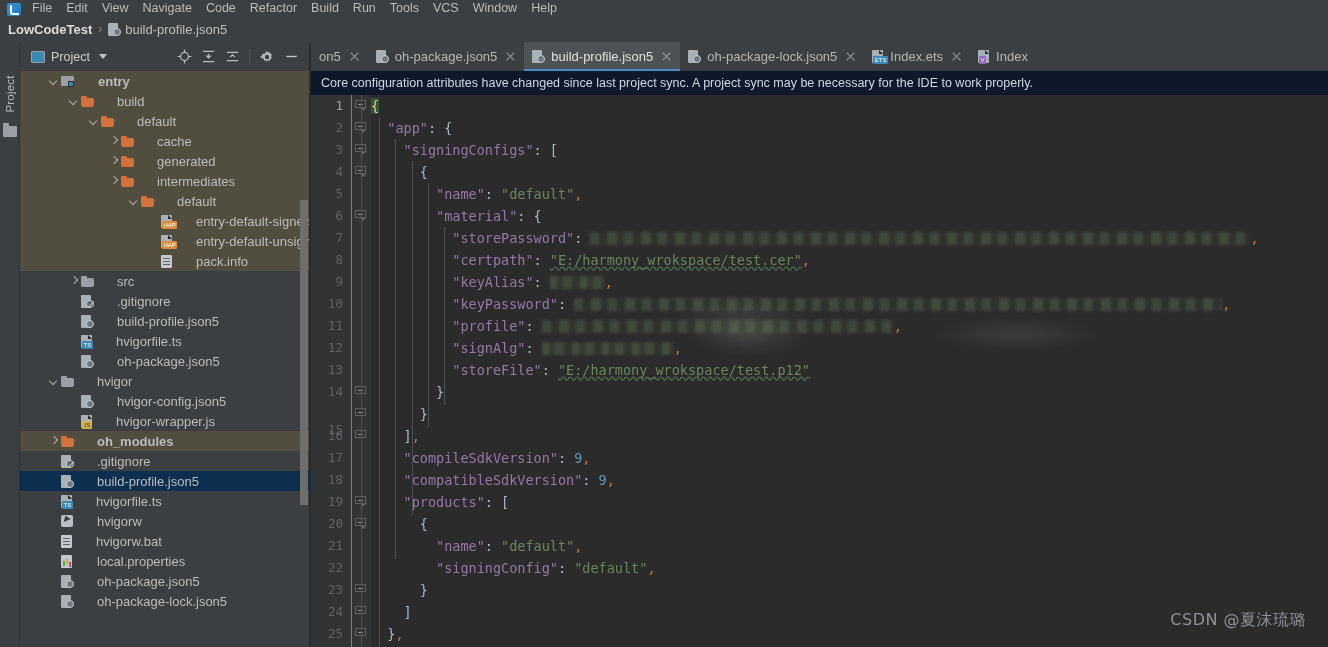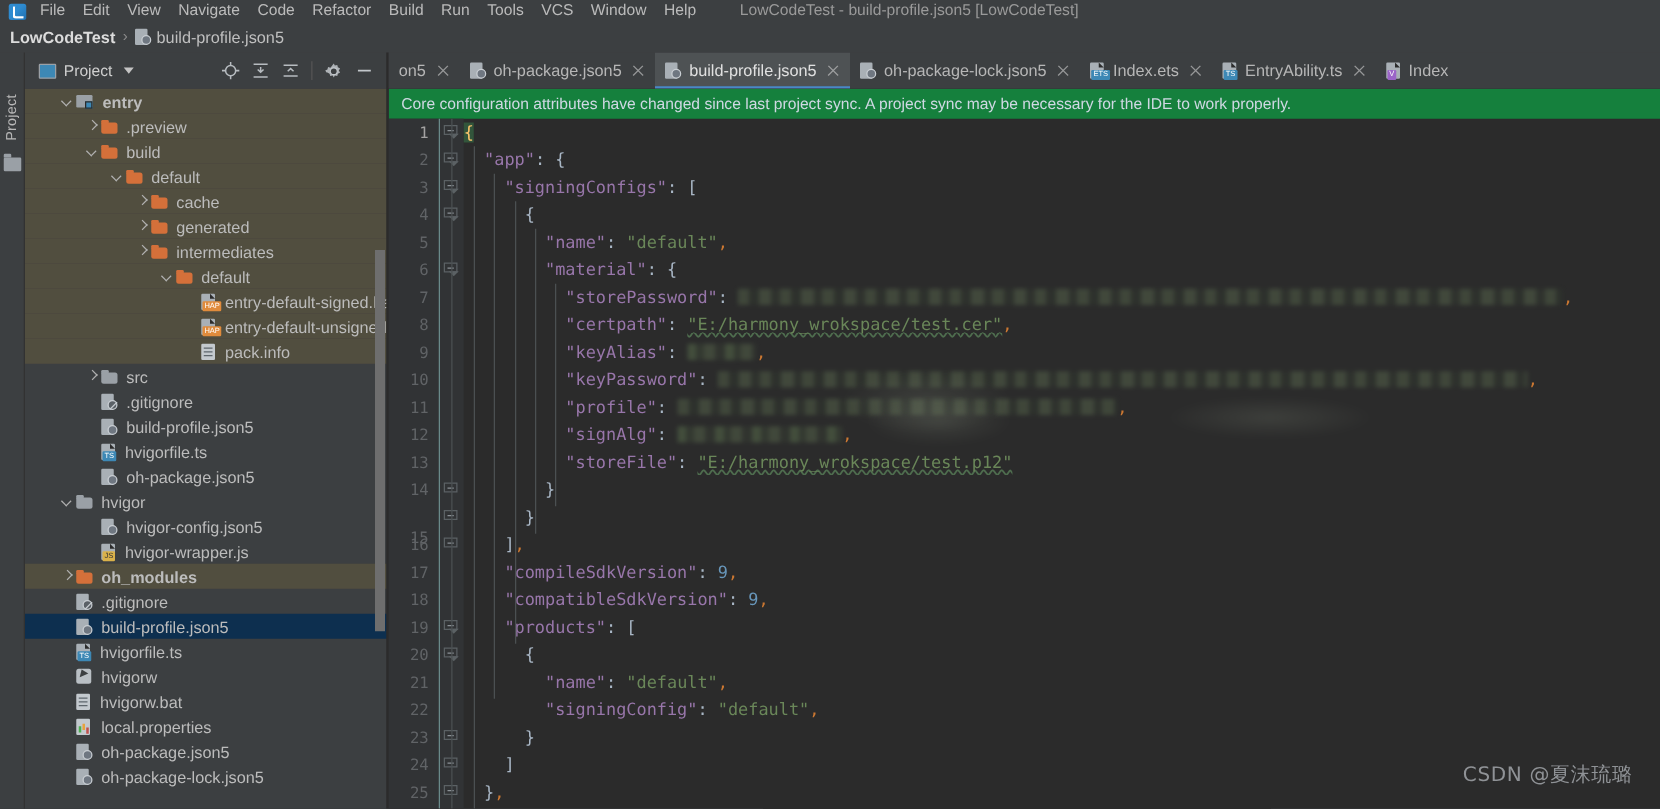--- a/index.html
+++ b/index.html
@@ -104,21 +104,21 @@
   .treerow .arrow.right::after {
     content:""; position:absolute; left:3px; top:1.5px;
     width:5px; height:5px; border-top:1.4px solid #b0b0b0; border-right:1.4px solid #b0b0b0;
     transform: rotate(45deg);
   }
   .treerow .arrow.down::after {
     content:""; position:absolute; left:2px; top:2.5px;
     width:5px; height:5px; border-top:1.4px solid #b0b0b0; border-right:1.4px solid #b0b0b0;
     transform: rotate(135deg);
   }
-  .treerow .lbl { margin-left: 3px; }
+  .treerow .lbl { margin-left: 19px; }
   .ic { flex: 0 0 auto; margin-right: 4px; display:inline-block; }
 
   
   .ico-folder{ width:13px;height:11px;position:relative;}
   .ico-folder i{position:absolute;left:0;top:2px;width:13px;height:9px;background:#d4703a;border-radius:1px 2px 2px 2px;}
   .ico-folder b{position:absolute;left:0;top:0px;width:6px;height:3px;background:#d4703a;border-radius:1px 1px 0 0;}
   .ico-folder.gray i{background:#9aa0a6;} .ico-folder.gray b{background:#9aa0a6;}
   .ico-mod{ width:14px;height:12px;position:relative;}
   .ico-mod i{position:absolute;left:0;top:1px;width:13px;height:10px;background:#9aa0a6;border-radius:1px;}
   .ico-mod b{position:absolute;left:7px;top:6px;width:6px;height:6px;background:#3d88b5;border:1px solid #2b2b2b;}
@@ -183,21 +183,21 @@
   .tab .close::before{ transform: rotate(45deg); }
   .tab .close::after { transform: rotate(-45deg); }
 
   
   .editor {
     position: absolute; left: 311px; top: 71px; width: 1017px; height: 576px;
     background: #2b2b2b; overflow: hidden;
   }
   .banner {
     position: absolute; left: 0; top: 0; width: 1017px; height: 24px;
-    background: #15803d; color: #cfd8e3; font-size: 12.5px;
+    background: #0f172a; color: #cfd8e3; font-size: 12.5px;
     display: flex; align-items: center; padding-left: 10px; white-space: nowrap;
   }
   .codearea {
     position: absolute; left: 0; top: 24px; width: 1017px; height: 552px;
     font-family: "DejaVu Sans Mono", monospace; font-size: 13px;
   }
   .gutter {
     position: absolute; left: 0; top: 0; width: 60px; height: 552px; background: #313335;
   }
   .gutter .ln {
@@ -288,21 +288,20 @@
     <span class="mi">View</span>
     <span class="mi">Navigate</span>
     <span class="mi">Code</span>
     <span class="mi">Refactor</span>
     <span class="mi">Build</span>
     <span class="mi">Run</span>
     <span class="mi">Tools</span>
     <span class="mi">VCS</span>
     <span class="mi">Window</span>
     <span class="mi">Help</span>
-    <span class="wintitle">LowCodeTest - build-profile.json5 [LowCodeTest]</span>
   </div>
 
   <div class="navbar">
     <span class="crumb-proj">LowCodeTest</span>
     <span class="sep">›</span>
     <span class="ic ico-json crumb-ico">
         <i></i>
         <b></b>
       </span>
     <span class="crumb-file">build-profile.json5</span>
@@ -357,29 +356,20 @@
         <span style="flex: 0 0 auto; width: 28px;"></span>
         <span class="arrow down"></span>
         <span class="ic ico-mod">
           <i></i>
           <b></b>
         </span>
         <span class="lbl" style="font-weight: bold;">entry</span>
       </div>
       <div class="treerow olive">
         <span style="flex: 0 0 auto; width: 48px;"></span>
-        <span class="arrow right"></span>
-        <span class="ic ico-folder">
-          <b></b>
-          <i></i>
-        </span>
-        <span class="lbl">.preview</span>
-      </div>
-      <div class="treerow olive">
-        <span style="flex: 0 0 auto; width: 48px;"></span>
         <span class="arrow down"></span>
         <span class="ic ico-folder">
           <b></b>
           <i></i>
         </span>
         <span class="lbl">build</span>
       </div>
       <div class="treerow olive">
         <span style="flex: 0 0 auto; width: 68px;"></span>
         <span class="arrow down"></span>
@@ -633,28 +623,20 @@
         </span>
         <span>oh-package-lock.json5</span>
         <span class="close"></span>
       </div>
       <div class="tab">
         <span class="ic ico-file">
           <i></i>
           <span class="badge ts">ETS</span>
         </span>
         <span>Index.ets</span>
-        <span class="close"></span>
-      </div>
-      <div class="tab">
-        <span class="ic ico-file">
-          <i></i>
-          <span class="badge ts">TS</span>
-        </span>
-        <span>EntryAbility.ts</span>
         <span class="close"></span>
       </div>
       <div class="tab">
         <span class="ic ico-file">
           <i></i>
           <span class="badge" style="background:#9b64c8">V</span>
         </span>
         <span>Index</span>
       </div>
     </div>

